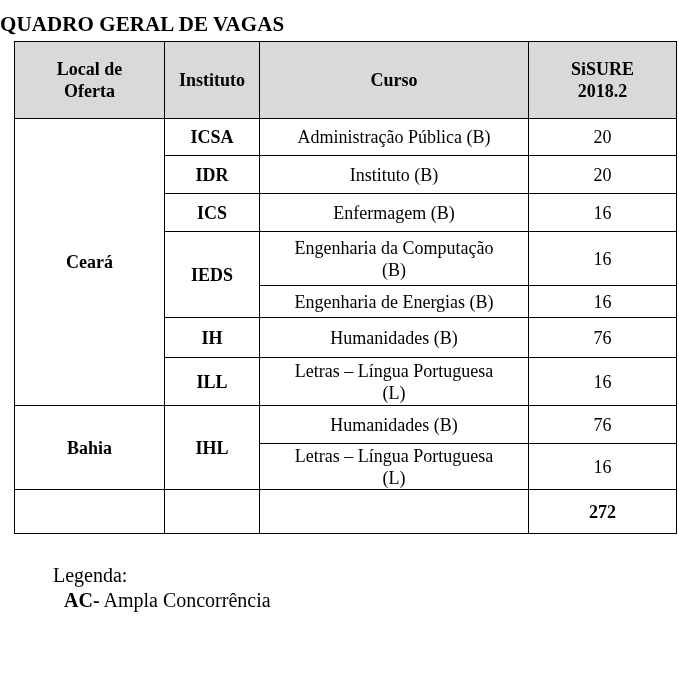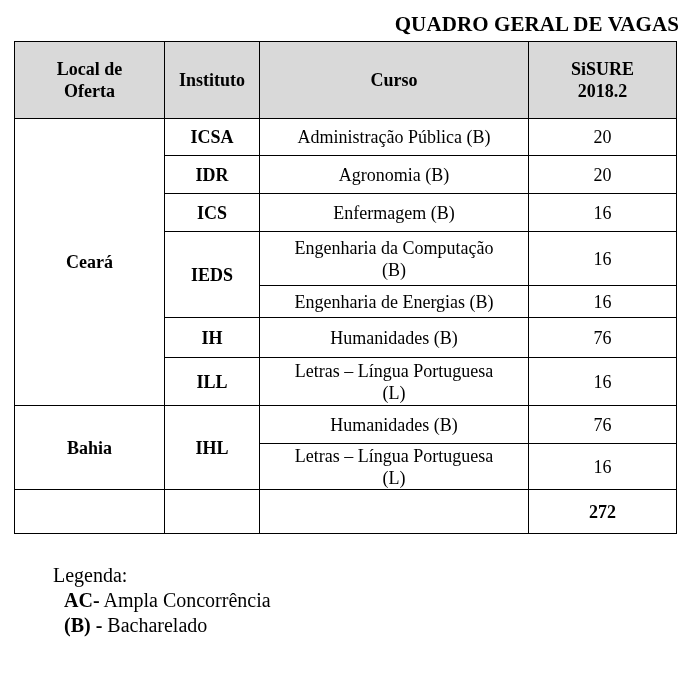--- a/index.html
+++ b/index.html
@@ -2,21 +2,21 @@
 <html><head>
   <meta charset="utf-8">
   <style>
     html, body { margin: 0; padding: 0; background: #ffffff; }
     body {
       width: 679px; height: 679px; position: relative; overflow: hidden;
       font-family: "Liberation Serif", "DejaVu Serif", serif; color: #000;
     }
     .title {
       position: absolute; left: 0; top: 12px; width: 679px;
-      text-align: right; font-weight: bold; font-size: 21px; letter-spacing: 0.1px;
+      text-align: left; font-weight: bold; font-size: 21px; letter-spacing: 0.1px;
     }
     table.grid {
       position: absolute; left: 14px; top: 41px;
       border-collapse: collapse; table-layout: fixed;
       width: 662px;
     }
     table.grid td, table.grid th {
       border: 1.5px solid #000; padding: 0 4px; text-align: center;
       vertical-align: middle; font-size: 18px; line-height: 22px;
     }
@@ -50,21 +50,21 @@
   </thead>
   <tbody>
     <tr style="height:37px">
       <td rowspan="7" class="b">Ceará</td>
       <td class="b">ICSA</td>
       <td>Administração Pública (B)</td>
       <td>20</td>
     </tr>
     <tr style="height:38px">
       <td class="b">IDR</td>
-      <td>Agronomia (B)</td>
+      <td>Instituto (B)</td>
       <td>20</td>
     </tr>
     <tr style="height:38px">
       <td class="b">ICS</td>
       <td>Enfermagem (B)</td>
       <td>16</td>
     </tr>
     <tr style="height:54px">
       <td rowspan="2" class="b">IEDS</td>
       <td style="padding:0 28px">Engenharia da Computação (B)</td>
@@ -99,14 +99,13 @@
       <td></td>
       <td></td>
       <td class="b">272</td>
     </tr>
   </tbody>
 </table>
 
 <div class="legend">
   <div class="head">Legenda:</div>
   <div class="item"><b>AC-</b><span> Ampla Concorrência</span></div>
-  <div class="item"><b>(B) -</b><span> Bacharelado</span></div>
 </div>
 
 </body></html>

